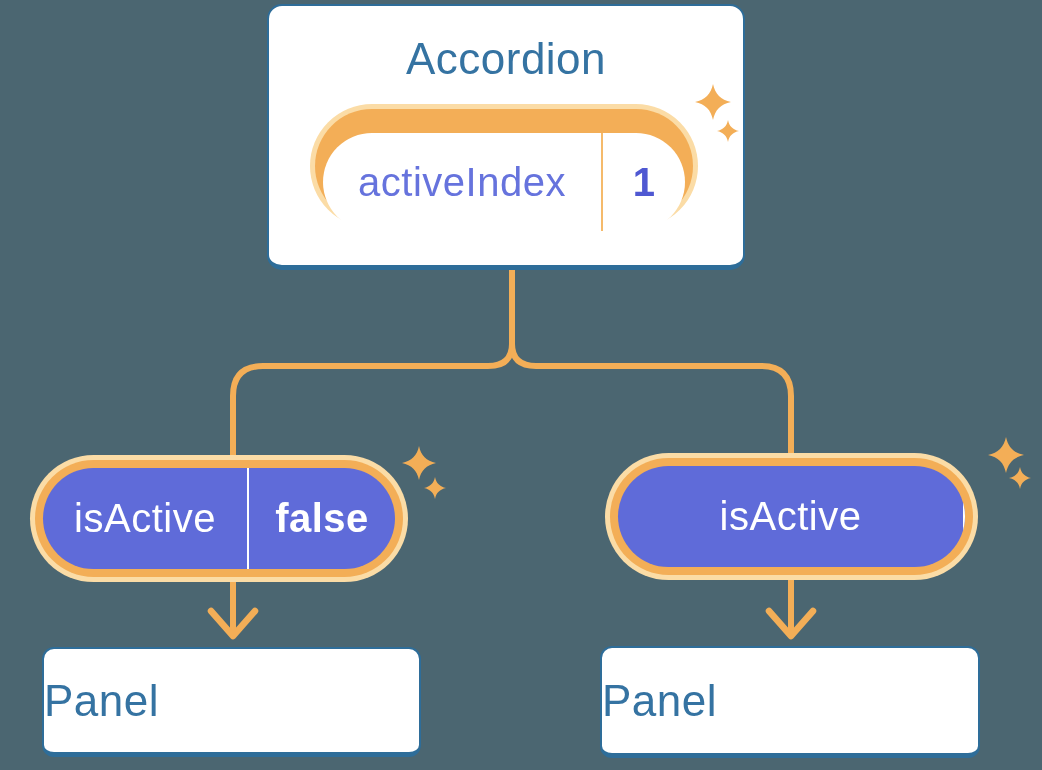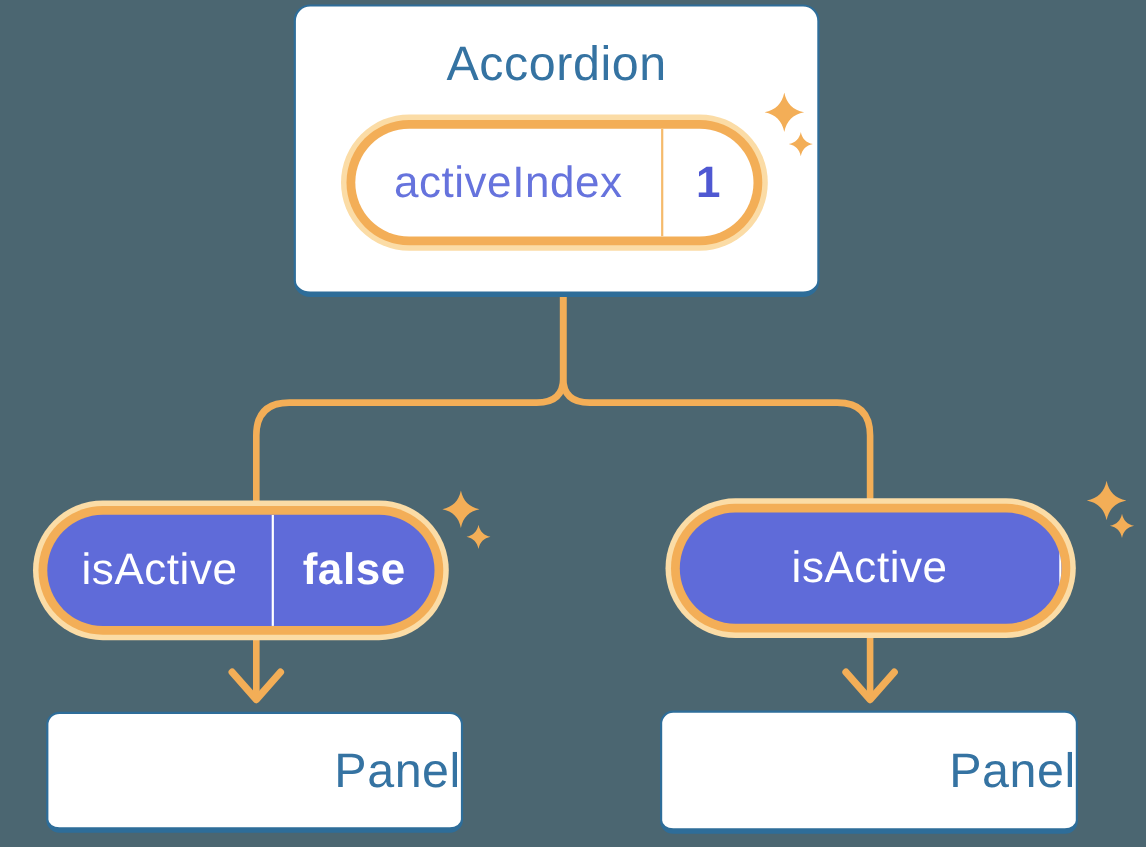--- a/index.html
+++ b/index.html
@@ -45,21 +45,21 @@
   }
   .card.root {
     left: 267px; top: 4px;
     width: 478px; height: 266px;
     border-radius: 15px;
   }
   .card.panel {
     border-radius: 12px;
     display: flex;
     align-items: center;
-    justify-content: flex-end;
+    justify-content: flex-start;
   }
   .card.panel.left  { left: 42px;  top: 647px; width: 379px; height: 110px; }
   .card.panel.right { left: 600px; top: 646px; width: 380px; height: 112px; }
   .card-title {
     color: var(--heading, #3573A2);
     font-size: 44px;
     font-weight: 500;
     letter-spacing: 0.5px;
     text-align: center;
   }
@@ -98,21 +98,21 @@
     white-space: nowrap;
   }
   .pill-label { flex: 1; }
   .pill-value { font-weight: 700; }
   .pill-divider { width: 2px; }
   
   .pill.state {
     left: 310px; top: 104px;
     width: 388px; height: 124px;
   }
-  .pill.state .pill-body   { background: #ffffff; }
+  .pill.state .pill-body   { background: #ffffff; margin-top: 16px; }
   .pill.state .pill-label  { color: var(--state-name, #6673DD); }
   .pill.state .pill-value  { color: var(--state-value, #4F58D2); width: 82px; }
   .pill.state .pill-divider{ background: #F5BA6B; }
   
   .pill.prop .pill-body   { background: var(--prop-fill, #5F6BD9); }
   .pill.prop .pill-label  { color: #ffffff; }
   .pill.prop .pill-value  { color: #ffffff; }
   .pill.prop .pill-divider{ background: #ffffff; }
   .pill.prop.left {
     left: 30px; top: 455px;

